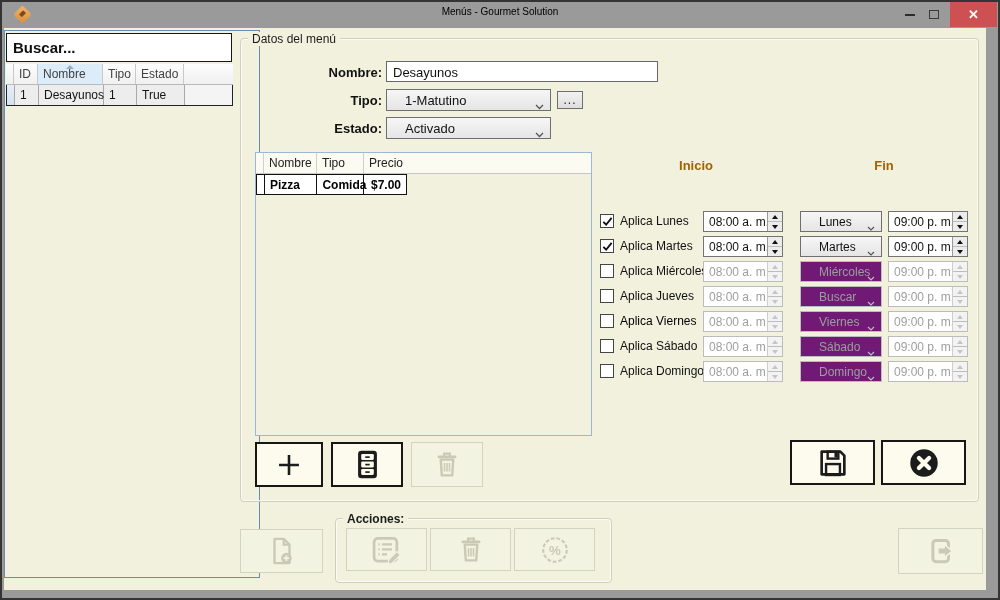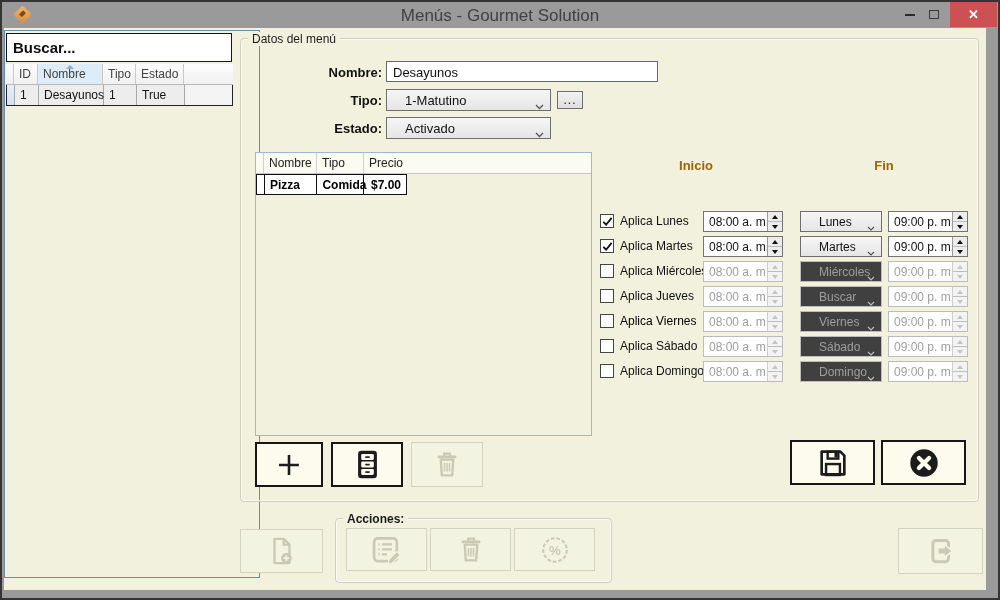--- a/index.html
+++ b/index.html
@@ -3,21 +3,21 @@
 <meta charset="utf-8">
 <style>
   * { margin:0; padding:0; box-sizing:border-box; }
   html,body { width:1000px; height:600px; font-family:"Liberation Sans", sans-serif; }
   .win { position:absolute; inset:0; width:1000px; height:600px; background:#9a9a9a; border:2px solid #343434; overflow:hidden; }
 
   
   .titlebar { position:absolute; left:0; top:0; width:996px; height:26px; background:#9a9a9a; }
   .app-icon { position:absolute; left:14px; top:6px; width:13px; height:13px; background:linear-gradient(135deg,#f0b36a,#d98f3e); transform:rotate(45deg); border-radius:2px; }
   .app-icon::after{ content:""; position:absolute; left:4px; top:3px; width:4px; height:6px; background:#7a4a1d; border-radius:1px; }
-  .title { position:absolute; left:0; right:0; top:4px; text-align:center; font-size:17px; color:#404040; }
+  .title { position:absolute; left:0; right:0; top:4px; text-align:center; font-size:10px; color:#000000; }
   .cap-btn { position:absolute; top:0; height:25px; display:flex; align-items:center; justify-content:center; }
   .btn-min { right:76px; width:24px; }
   .btn-max { right:52px; width:24px; }
   .btn-close { right:1px; width:47px; background:#cd5152; }
   .glyph-min { width:10px; height:2px; background:#2b2b2b; }
   .glyph-max { width:10px; height:9px; border:1.5px solid #3a3a3a; background:transparent; }
   .glyph-close { color:#fff; font-size:13px; font-weight:bold; line-height:1; }
 
   
   .content { position:absolute; left:2px; top:26px; width:982px; height:562px; background:#f1f1de; }
@@ -68,21 +68,21 @@
   .spin i.up::after, .spin i.dn::after { content:""; position:absolute; left:50%; top:50%; margin-left:-3.5px; border-left:3.5px solid transparent; border-right:3.5px solid transparent; }
   .spin i.up::after { margin-top:-2px; border-bottom:4.5px solid #111; }
   .spin i.dn::after { margin-top:-2px; border-top:4.5px solid #111; }
   .spin i.up { border-bottom:1px solid #bdbdbd; }
   .combo.day { height:21px; width:82px; font-size:12px; }
   .srow.dis { color:#9e9e9e; }
   .srow.dis .tp { border-color:#bcbcbc; color:#9e9e9e; }
   .srow.dis .spin { border-left-color:#cecece; background:#f3f3f3; }
   .srow.dis .spin i.up::after { border-bottom-color:#c5c5c5; }
   .srow.dis .spin i.dn::after { border-top-color:#c5c5c5; }
-  .srow.dis .combo { border-color:#bcbcbc; color:#9e9e9e; background:#404040; }
+  .srow.dis .combo { border-color:#bcbcbc; color:#9e9e9e; background:#701a75; }
   .srow.dis .combo .chev { color:#bdbdbd; }
 
   
   .btn { position:absolute; background:#fcfbee; border:2px solid #161616; color:#1c1c1c; display:flex; align-items:center; justify-content:center; }
   .btn.dis { border:1px solid #d3d3c2; color:#c9c9b6; background:#f3f3e1; }
   .btn svg { display:block; }
 </style>
 </head>
 <body>
 

